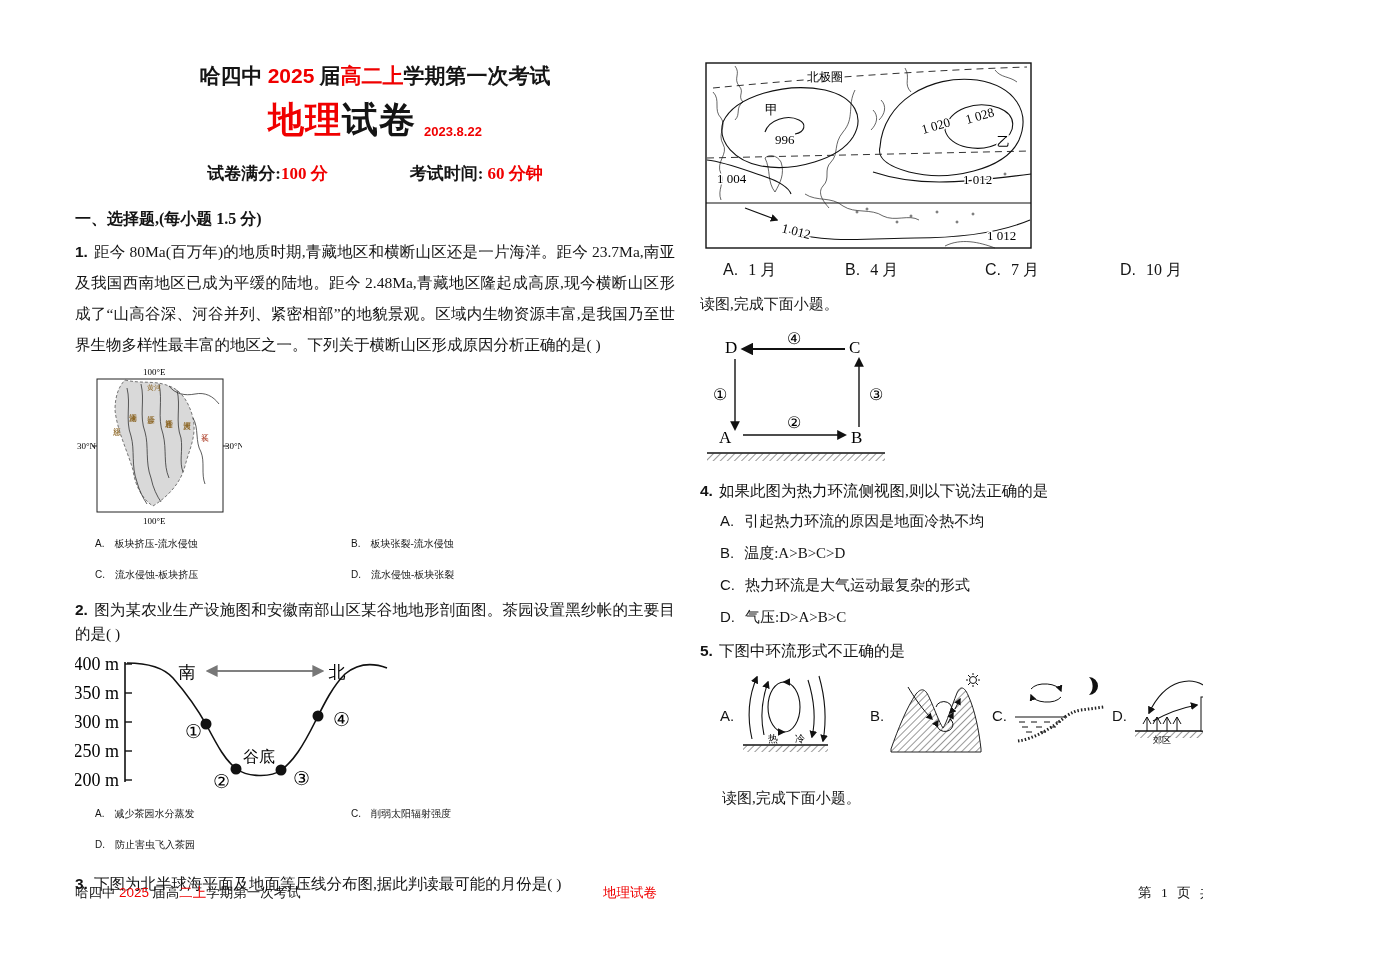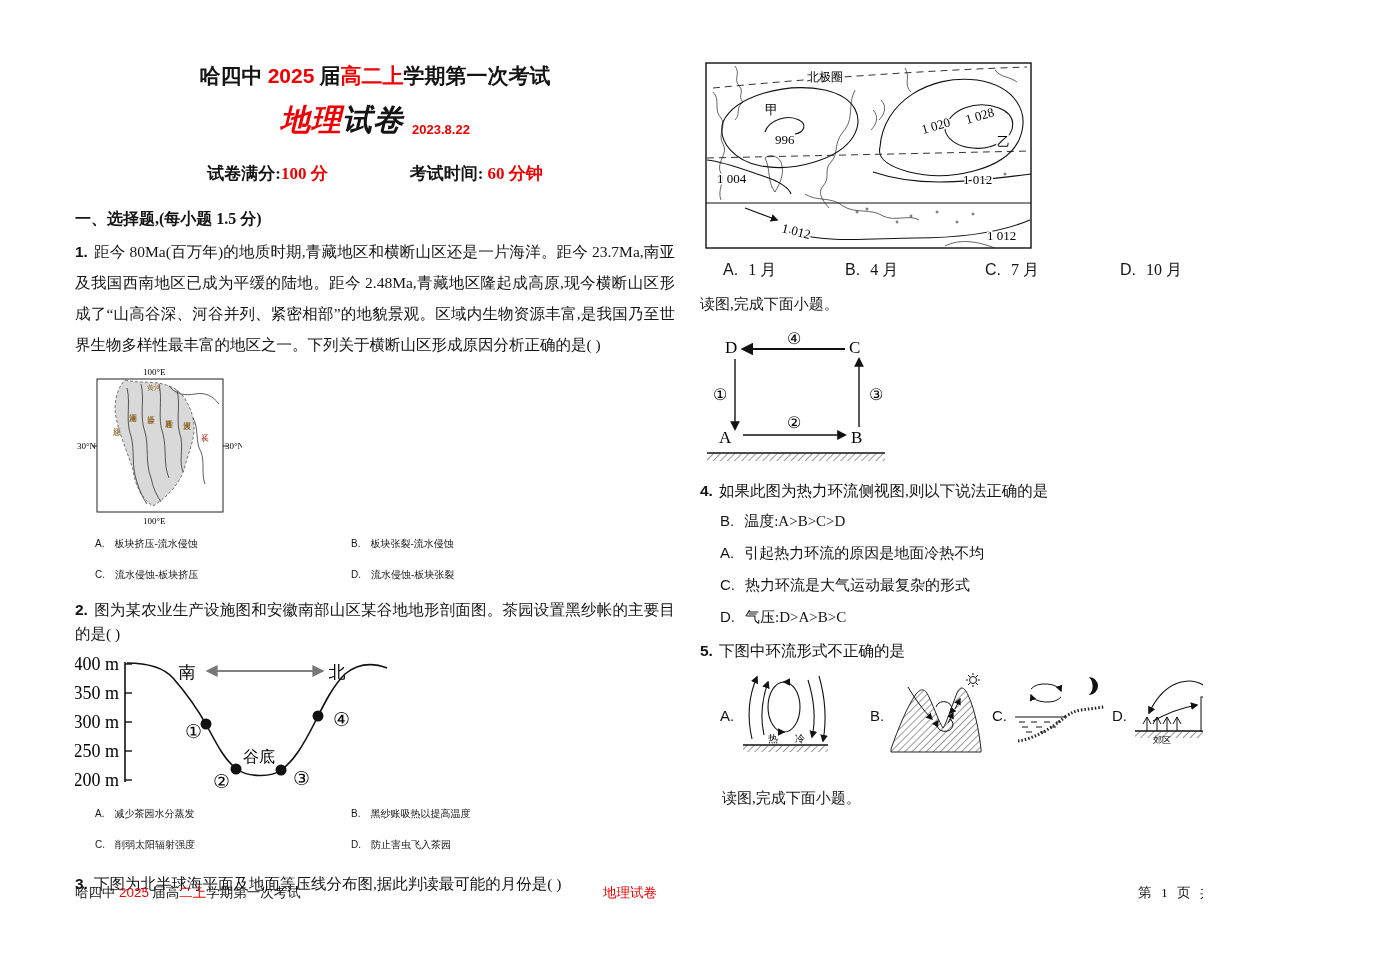--- a/index.html
+++ b/index.html
@@ -5,21 +5,21 @@
   html,body{margin:0;padding:0;background:#fff;}
   .page{position:relative;width:1203px;height:971px;background:#fff;overflow:hidden;
         font-family:"Liberation Serif","DejaVu Serif",serif;color:#141414;}
   .sans{font-family:"Liberation Sans","DejaVu Sans",sans-serif;}
   .red{color:#f00000;}
   .b{font-weight:bold;}
   .col-left{position:absolute;left:75px;top:60px;width:600px;}
   .col-right{position:absolute;left:700px;top:62px;width:645px;}
   .title1{margin:0;text-align:center;font-size:21px;line-height:32px;font-weight:bold;}
   .subject{margin-top:6px;text-align:center;font-weight:bold;}
-  .subject .big{font-size:30px;letter-spacing:1px;line-height:44px;font-style:italic;}
+  .subject .big{font-size:36px;letter-spacing:1px;line-height:44px;}
   .subject .date{font-size:13px;margin-left:8px;position:relative;top:4px;}
   .inforow{margin-top:20px;display:flex;justify-content:center;gap:82px;font-size:17px;font-weight:bold;}
   .sec{margin-top:24px;font-size:16px;font-weight:bold;}
   .para{margin-top:6px;font-size:15.5px;line-height:31px;text-align:justify;}
   .para .qnum{font-weight:bold;margin-right:6px;}
   .oneline{line-height:24px;}
   .opts2{margin-top:2px;display:grid;grid-template-columns:256px 1fr;padding-left:20px;}
   .opts2 .opt{height:31px;line-height:31px;font-size:10px;}
   .lt{font-family:"Liberation Sans","DejaVu Sans",sans-serif;margin-right:10px;}
   .optsrow{margin-top:10px;display:flex;font-size:16px;height:22px;line-height:22px;padding-left:23px;}
@@ -137,21 +137,20 @@
       <circle cx="243" cy="66" r="5.5" fill="#111"></circle>
       <text x="110" y="88" font-size="19">①</text>
       <text x="138" y="138" font-size="19">②</text>
       <text x="218" y="135" font-size="19">③</text>
       <text x="258" y="76" font-size="19">④</text>
       <text x="168" y="112" font-size="16">谷底</text>
     </svg>
 
     <div class="opts2" style="margin-top:6px">
       <div class="opt"><span class="lt">A.</span><span>减少茶园水分蒸发</span></div>
-      <div class="opt"><span class="lt">B.</span><span>黑纱账吸热以提高温度</span></div>
       <div class="opt"><span class="lt">C.</span><span>削弱太阳辐射强度</span></div>
       <div class="opt"><span class="lt">D.</span><span>防止害虫飞入茶园</span></div>
     </div>
 
     <div class="para oneline" style="margin-top:12px">
       <span class="qnum sans">3.</span><span>下图为北半球海平面及地面等压线分布图,据此判读最可能的月份是( )</span>
     </div>
   </div>
 
   <div class="col-right">
@@ -229,22 +228,22 @@
       <text x="164" y="73" font-size="16">③</text>
       <line x1="2" y1="126" x2="180" y2="126" stroke="#111" stroke-width="1.4"></line>
       <rect x="2" y="126" width="178" height="8" fill="url(#hatch)"></rect>
     </svg>
 
     <div class="para oneline" style="margin-top:10px">
       <span class="qnum sans">4.</span><span>如果此图为热力环流侧视图,则以下说法正确的是</span>
     </div>
 
     <div class="optsv">
+      <div class="opt"><span class="lt">A.</span><span>引起热力环流的原因是地面冷热不均</span></div>
       <div class="opt"><span class="lt">B.</span><span>温度:A&gt;B&gt;C&gt;D</span></div>
-      <div class="opt"><span class="lt">A.</span><span>引起热力环流的原因是地面冷热不均</span></div>
       <div class="opt"><span class="lt">C.</span><span>热力环流是大气运动最复杂的形式</span></div>
       <div class="opt"><span class="lt">D.</span><span>气压:D&gt;A&gt;B&gt;C</span></div>
     </div>
 
     <div class="para oneline" style="margin-top:6px">
       <span class="qnum sans">5.</span><span>下图中环流形式不正确的是</span>
     </div>
 
     <div class="diagrow">
 

